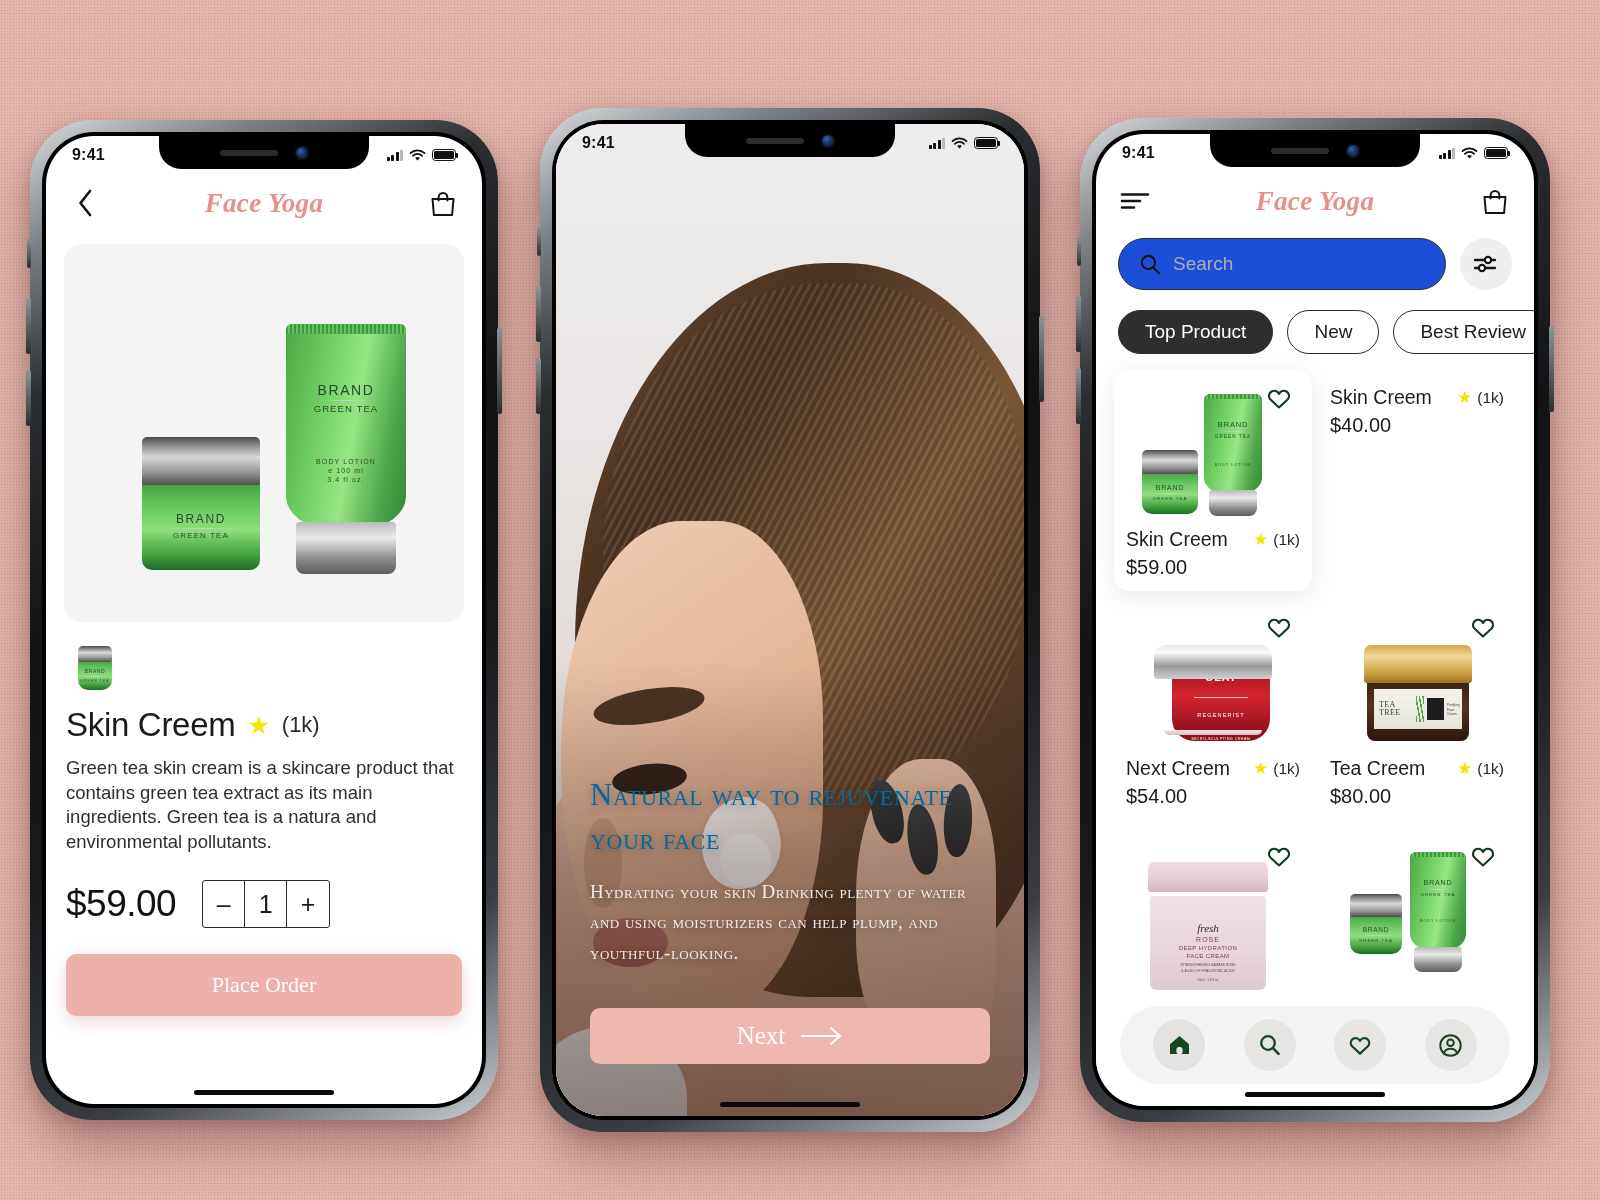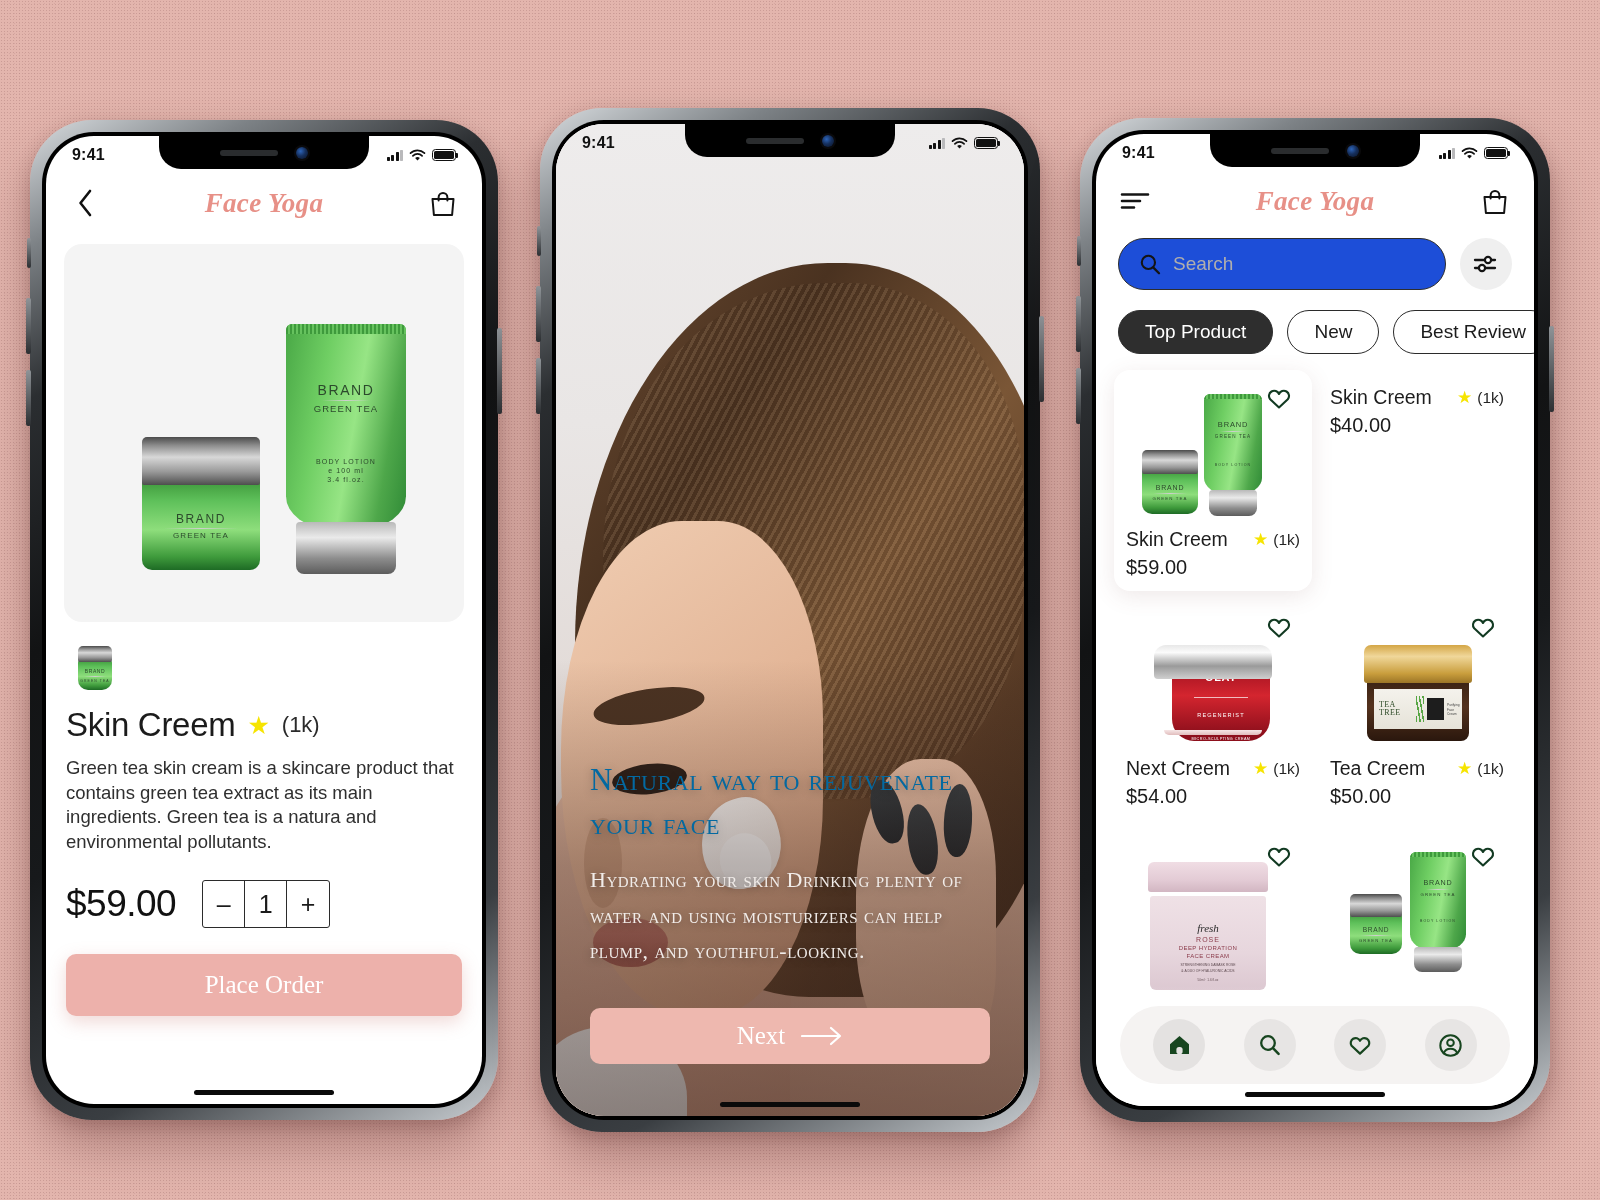--- a/index.html
+++ b/index.html
@@ -121,21 +121,21 @@
   .stepper { display:flex; border:1.6px solid #2b2b2b; border-radius:3px; overflow:hidden; height:48px; }
   .stepper > div {
     width: 42px; display:flex; align-items:center; justify-content:center;
     font-size: 25px; color:#1b1b1b; border-right:1.6px solid #2b2b2b;
   }
   .stepper > div:last-child { border-right:none; }
   .cta {
     margin: 26px 20px 0; height: 62px; border-radius: 10px;
     background: #edb1ab; color:#fff;
     display:flex; align-items:center; justify-content:center; gap:14px;
-    font-family: "Liberation Serif", serif; font-size: 25px; cursor:pointer;
+    font-family: "Liberation Serif", serif; font-size: 22px; cursor:pointer;
     box-shadow: 0 6px 18px rgba(200,120,110,.28);
   }
 
   
   .jar, .tube { position:absolute; }
   .jar-lid {
     position:absolute; left:0; right:0; top:0;
     background: linear-gradient(180deg,#4b4b4b 0%, #8e8e8e 18%, #d8d8d8 42%, #9a9a9a 72%, #4e4e4e 100%);
     border-radius: 5px 5px 2px 2px;
   }
@@ -175,21 +175,21 @@
     background: linear-gradient(180deg, rgba(40,25,22,0) 0%, rgba(45,28,24,.34) 45%, rgba(40,24,20,.5) 100%);
   }
   .p2-copy { position:absolute; left:34px; right:34px; bottom:148px; z-index:6; }
   .p2-h1 {
     font-family:"Liberation Serif", serif; color:#0369a1; font-size:31px;
     font-variant: small-caps; line-height:1.42; letter-spacing:.6px;
     text-shadow: 0 2px 10px rgba(0,0,0,.35);
   }
   .p2-sub {
     margin-top:16px; font-family:"Liberation Serif", serif; color:#f1ece9;
-    font-size:22px; font-variant: small-caps; line-height:1.6; letter-spacing:.5px;
+    font-size:19px; font-variant: small-caps; line-height:1.6; letter-spacing:.5px;
     text-shadow: 0 2px 8px rgba(0,0,0,.35);
   }
   .p2-cta {
     position:absolute; left:34px; right:34px; bottom:52px; z-index:6;
     height:56px; border-radius:10px; background:#eeb8af; color:#fff;
     display:flex; align-items:center; justify-content:center; gap:16px;
     font-family:"Liberation Serif", serif; font-size:25px; cursor:pointer;
   }
 
   
@@ -610,21 +610,21 @@
                 <div style="position:absolute;left:0;right:0;top:0;height:38px;background:linear-gradient(180deg,#d4a646,#f0d79a 30%,#c99e3d 75%,#9c7526);border-radius:7px 7px 3px 3px;"></div>
               </div>
             </div>
             <div class="card-name-row">
               <span class="card-name">Tea Creem</span>
               <span class="card-rate">
                 <span class="star">★</span>
                 <span>(1k)</span>
               </span>
             </div>
-            <div class="card-price">$50.00</div>
+            <div class="card-price">$80.00</div>
           </div>
 
           <div class="card">
             <div class="card-img" style="height:150px;">
               <svg class="heart" width="26" height="24" viewBox="0 0 26 24">
                 <path d="M13 21.5 4.2 13.3a5.2 5.2 0 1 1 8.8-5.3 5.2 5.2 0 1 1 8.8 5.3z" stroke="#123a22" stroke-width="2.1" fill="none" stroke-linejoin="round"></path>
               </svg>
               <div style="position:absolute;left:22px;top:22px;width:120px;height:130px;">
                 <div style="position:absolute;left:2px;right:2px;bottom:0;height:94px;background:linear-gradient(180deg,#efe1e6,#e7d6dd 60%,#dcc8d1);border-radius:3px 3px 6px 6px;display:flex;flex-direction:column;align-items:center;padding-top:26px;gap:2px;">
                   <div style="font-family:'Liberation Serif',serif;font-style:italic;font-size:11px;color:#2b2b2b;">fresh</div>

